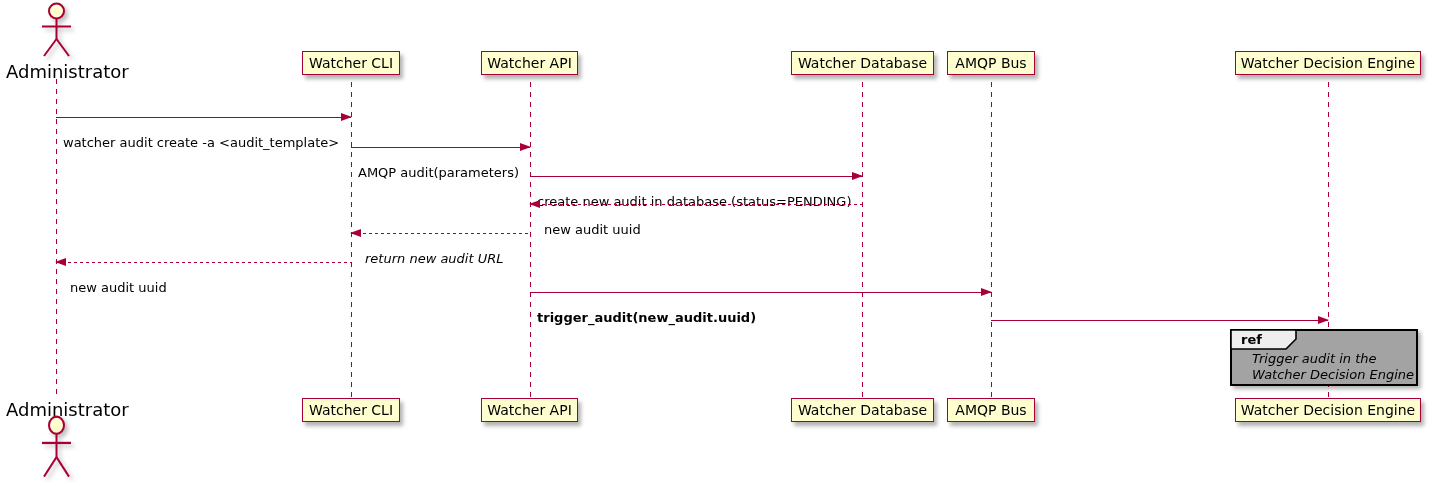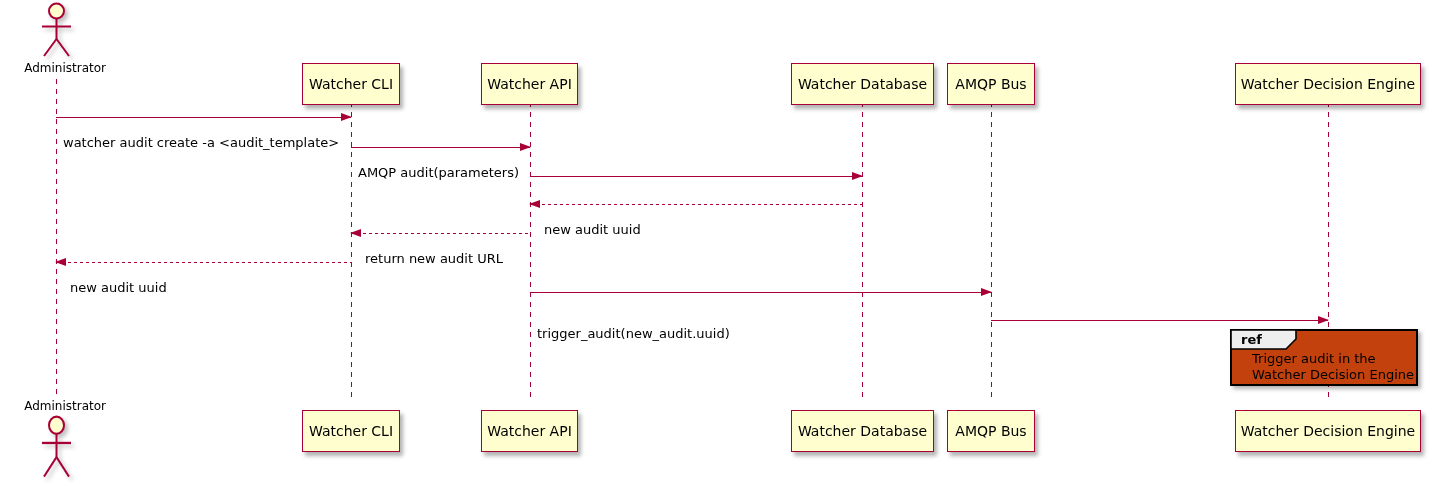--- a/index.html
+++ b/index.html
@@ -11,46 +11,46 @@
     color:#000;
     overflow:hidden;
   }
   
   .lifeline{
     position:absolute;width:1px;
     background:repeating-linear-gradient(to bottom,#A80036 0 5px,transparent 5px 10px);
   }
   
   .pbox{
-    position:absolute;height:42px;
+    position:absolute;height:24px;
     background:#FEFECE;
     border:1.6px solid #A80036;
     box-shadow:3px 4px 4px rgba(0,0,0,0.3);
     display:flex;align-items:center;justify-content:center;
-    font-size:14px;white-space:nowrap;box-sizing:border-box;margin-top:12px;
+    font-size:14px;white-space:nowrap;box-sizing:border-box;
   }
   
   .actor-figure{position:absolute;filter:drop-shadow(3px 3px 2px rgba(0,0,0,0.25));}
-  .actor-label{position:absolute;font-size:12px;white-space:nowrap;text-align:right;}
+  .actor-label{position:absolute;font-size:18px;white-space:nowrap;text-align:right;}
   
   .msg-label{position:absolute;font-size:13px;white-space:nowrap;margin-top:36px;}
   .msg-line{position:absolute;height:1px;}
   .msg-line.solid{background:#A80036;}
   .msg-line.dashed{background:repeating-linear-gradient(to right,#A80036 0 3px,transparent 3px 6px);}
   .head{position:absolute;width:0;height:0;top:-4px;}
   .head.right{right:-1px;border-left:11px solid #A80036;border-top:4.5px solid transparent;border-bottom:4.5px solid transparent;}
   .head.left{left:-1px;border-right:11px solid #A80036;border-top:4.5px solid transparent;border-bottom:4.5px solid transparent;}
   
   .ref-box{
-    position:absolute;background:#c2410c;border:2px solid #000;
+    position:absolute;background:#a3a3a3;border:2px solid #000;
     box-shadow:3px 3px 4px rgba(0,0,0,0.3);box-sizing:border-box;
   }
   .ref-tab{position:absolute;top:-2px;left:-2px;}
   .ref-label{position:absolute;top:1px;left:9px;font-size:13px;font-weight:bold;}
-  .ref-text{position:absolute;top:20px;left:20px;font-size:13px;line-height:16px;white-space:nowrap;}
+  .ref-text{position:absolute;top:20px;left:20px;font-size:13px;line-height:16px;white-space:nowrap;font-style:italic;}
 </style>
 </head>
 <body>
 
 <div id="canvas">
 
   <div class="lifeline" style="left:56px;top:79px;height:319px;"></div>
   <div class="lifeline" style="left:351px;top:82px;height:316px;"></div>
   <div class="lifeline" style="left:530px;top:82px;height:316px;"></div>
   <div class="lifeline" style="left:862px;top:82px;height:316px;"></div>
@@ -75,40 +75,41 @@
   <div class="msg-label" style="left:63px;top:99px;">watcher audit create -a &lt;audit_template&gt;</div>
   <div class="msg-line solid" style="left:56px;top:117px;width:295px;">
       <span class="head right"></span>
     </div>
 
   <div class="msg-label" style="left:358px;top:129px;">AMQP audit(parameters)</div>
   <div class="msg-line solid" style="left:351px;top:147px;width:179px;">
       <span class="head right"></span>
     </div>
 
+  <div class="msg-label" style="left:537px;top:158px;">create new audit in database (status=PENDING)</div>
   <div class="msg-line solid" style="left:530px;top:176px;width:332px;">
       <span class="head right"></span>
     </div>
 
   <div class="msg-label" style="left:544px;top:186px;">new audit uuid</div>
   <div class="msg-line dashed" style="left:530px;top:204px;width:332px;">
       <span class="head left"></span>
     </div>
 
-  <div class="msg-label" style="left:365px;top:215px;">return new audit URL</div>
+  <div class="msg-label" style="left:365px;top:215px;font-style:italic;">return new audit URL</div>
   <div class="msg-line dashed" style="left:351px;top:233px;width:179px;">
       <span class="head left"></span>
     </div>
 
   <div class="msg-label" style="left:70px;top:244px;">new audit uuid</div>
   <div class="msg-line dashed" style="left:56px;top:262px;width:295px;">
       <span class="head left"></span>
     </div>
 
-  <div class="msg-label" style="left:537px;top:290px;">trigger_audit(new_audit.uuid)</div>
+  <div class="msg-label" style="left:537px;top:274px;font-weight:bold;">trigger_audit(new_audit.uuid)</div>
   <div class="msg-line solid" style="left:530px;top:292px;width:461px;">
       <span class="head right"></span>
     </div>
 
   <div class="msg-line solid" style="left:991px;top:320px;width:337px;">
       <span class="head right"></span>
     </div>
 
   <div class="ref-box" style="left:1230px;top:329px;width:188px;height:57px;">
     <svg class="ref-tab" width="70" height="22" viewBox="0 0 70 22">

